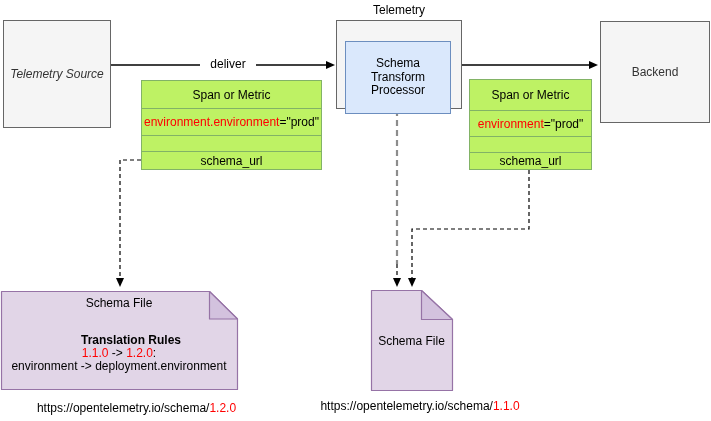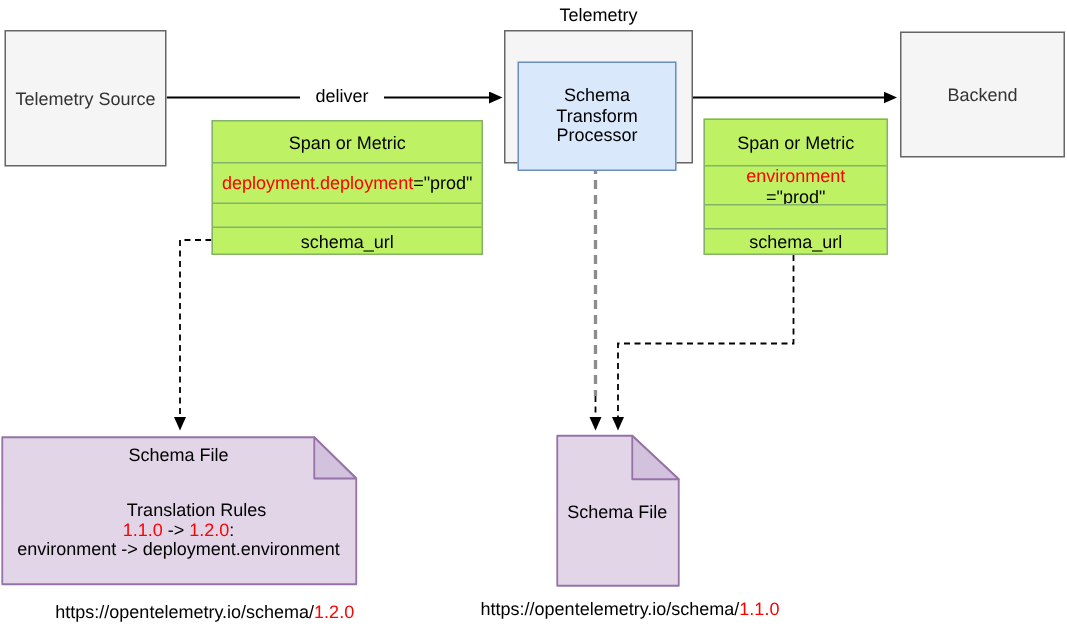--- a/index.html
+++ b/index.html
@@ -20,32 +20,32 @@
     background:#dae8fc;border:1px solid #6c8ebf;box-sizing:border-box;text-align:center;
   }
   .processor-title{height:39px;display:flex;align-items:center;justify-content:center;line-height:1.16;padding:16px 2px;}
   .processor-field{height:18px;border-top:1px solid #6c8ebf;display:flex;align-items:center;justify-content:center;white-space:nowrap;}
   .gtable{
     position:absolute;background:#bef264;border:1px solid #82b366;box-sizing:border-box;
   }
   .t-row{display:flex;align-items:center;justify-content:center;box-sizing:border-box;white-space:nowrap;overflow:hidden;}
   .t-row + .t-row{border-top:1px solid #82b366;}
   .lt .t-h{height:27px;}  .lt .t-a{height:27px;}  .lt .t-e{height:16px;}  .lt .t-s{height:18px;}
-  .rt .t-h{height:30px;}  .rt .t-a{height:26px;flex-direction:column;}  .rt .t-e{height:16px;}  .rt .t-s{height:17px;}
+  .rt .t-h{height:30px;}  .rt .t-a{height:26px;}  .rt .t-e{height:16px;}  .rt .t-s{height:17px;}
   .red{color:#ff0000;}
   .pre{white-space:pre;}
   .edge-label{
     position:absolute;left:200px;top:58px;width:56px;height:13px;
     text-align:center;background:#ffffff;line-height:13px;
   }
   .note-text{position:absolute;text-align:center;color:#000;}
   .note-left{left:1px;top:291px;width:236px;height:99px;}
   .note-left .note-title{margin-top:5px;text-align:center;}
   .rules{position:absolute;top:43px;left:0;width:100%;text-align:center;line-height:13px;}
-  .bold{font-weight:normal;padding-left:24px;}
+  .bold{font-weight:bold;padding-left:24px;}
   .note-mid{left:371px;top:290px;width:81px;height:100px;}
   .note-mid .note-title{position:absolute;top:44px;left:0;width:100%;text-align:center;}
   .url{position:absolute;text-align:center;white-space:nowrap;}
   .url-left{left:20px;top:401px;width:233px;}
   .url-right{left:320px;top:399px;width:200px;}
 </style>
 </head>
 <body>
 
 <div class="canvas">
@@ -67,40 +67,40 @@
 
     <path d="M529,170 V229 H412 V279" stroke="#000" stroke-width="1.2" fill="none" stroke-dasharray="4,3" marker-end="url(#ah)"></path>
 
     <path d="M1.5,291.5 L209.5,291.5 L237.5,319 L237.5,389.5 L1.5,389.5 Z" fill="#e1d5e7" stroke="#9673a6" stroke-width="1.2" stroke-linejoin="round"></path>
     <path d="M209.5,291.5 L237.5,319 L209.5,319 Z" fill="#d3c2de" stroke="#9673a6" stroke-width="1.2" stroke-linejoin="round"></path>
 
     <path d="M371.5,290.5 L421.5,290.5 L452.5,319.5 L452.5,390.5 L371.5,390.5 Z" fill="#e1d5e7" stroke="#9673a6" stroke-width="1.2" stroke-linejoin="round"></path>
     <path d="M421.5,290.5 L452.5,319.5 L421.5,319.5 Z" fill="#d3c2de" stroke="#9673a6" stroke-width="1.2" stroke-linejoin="round"></path>
   </svg>
 
-  <div class="node" style="left:3px;top:20px;width:108px;height:91px;">
+  <div class="node" style="left:3px;top:20px;width:108px;height:108px;font-style:italic;">
     <span>Telemetry Source</span>
   </div>
 
   <div class="collector-title">Telemetry</div>
   <div class="node" style="left:336px;top:20px;width:126px;height:89px;"></div>
   <div class="processor">
     <div class="processor-title">Schema Transform Processor</div>
   </div>
 
-  <div class="node" style="left:600px;top:21px;width:110px;height:84px;">
+  <div class="node" style="left:600px;top:21px;width:110px;height:102px;">
     <span>Backend</span>
   </div>
 
   <div class="edge-label">deliver</div>
 
   <div class="gtable lt" style="left:141px;top:80px;width:181px;height:90px;">
     <div class="t-row t-h">Span or Metric</div>
     <div class="t-row t-a">
-      <span class="red">deployment.deployment</span>
+      <span class="red">environment.environment</span>
         <span>="prod"</span>
     </div>
     <div class="t-row t-e"></div>
     <div class="t-row t-s">schema_url</div>
   </div>
 
   <div class="gtable rt" style="left:469px;top:79px;width:123px;height:91px;">
     <div class="t-row t-h">Span or Metric</div>
     <div class="t-row t-a">
       <span class="red">environment</span>

